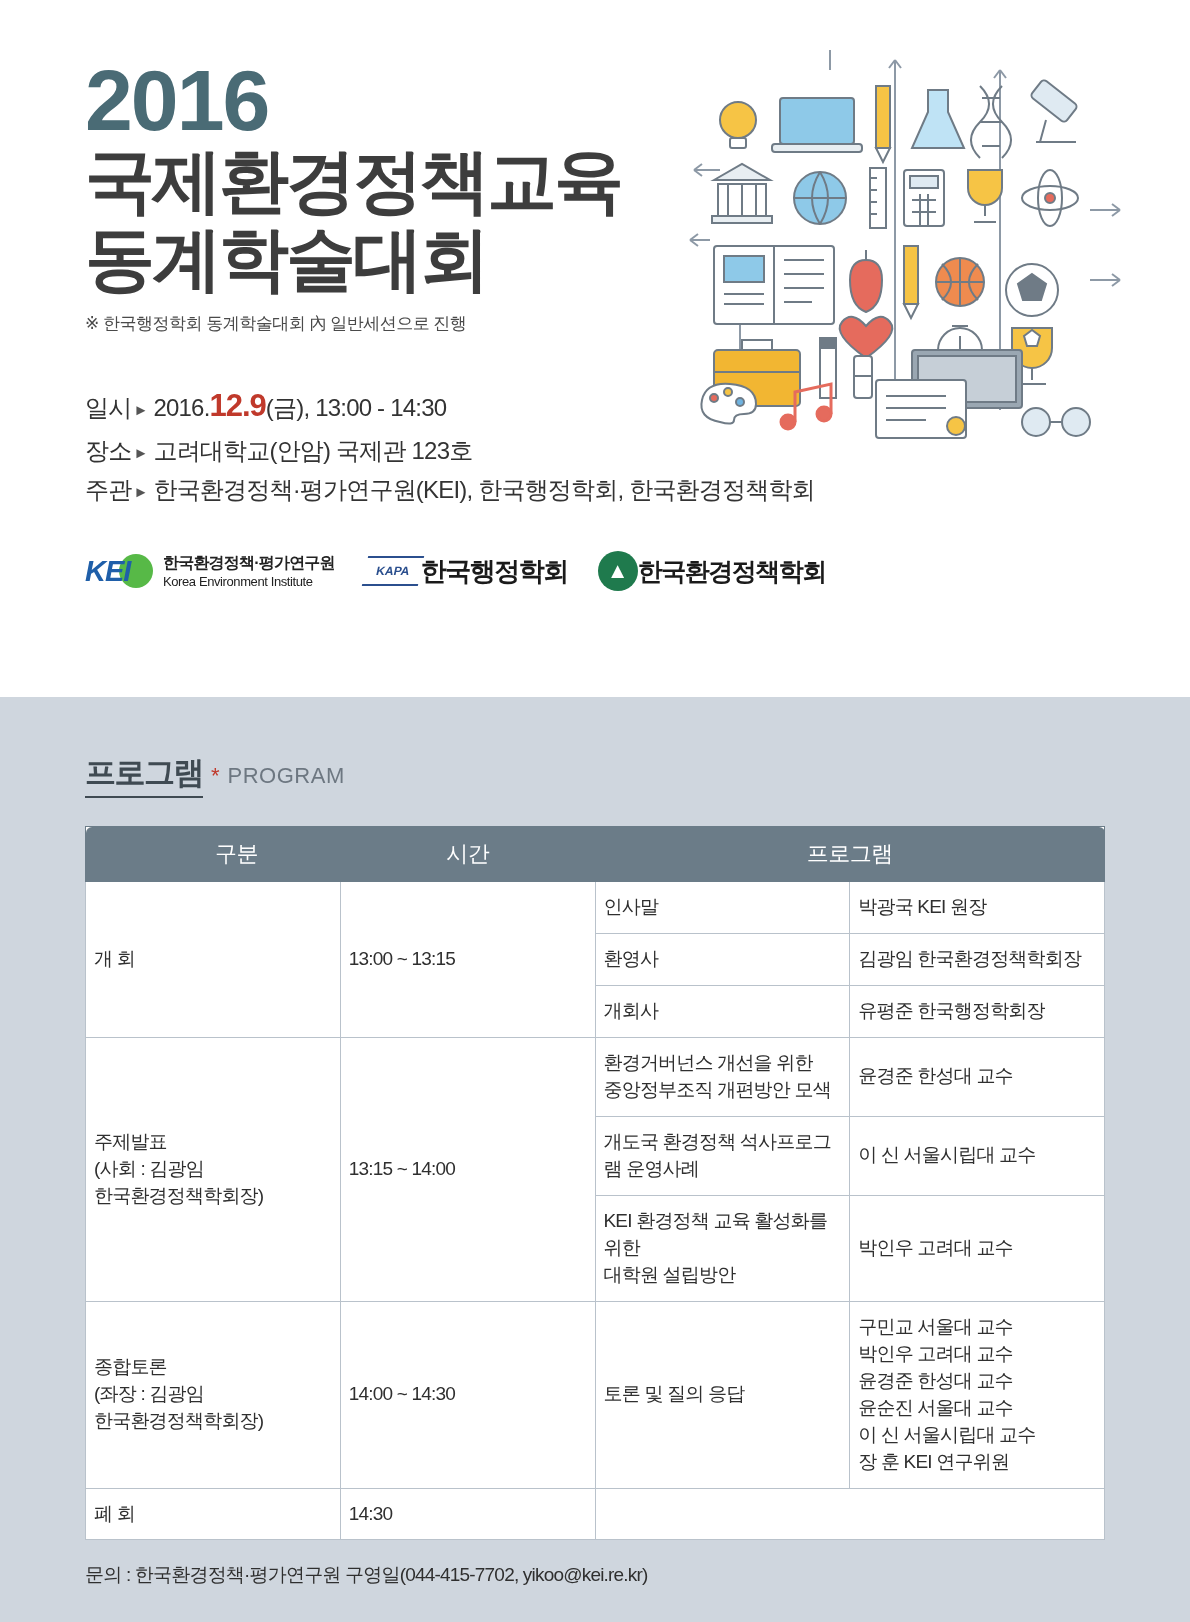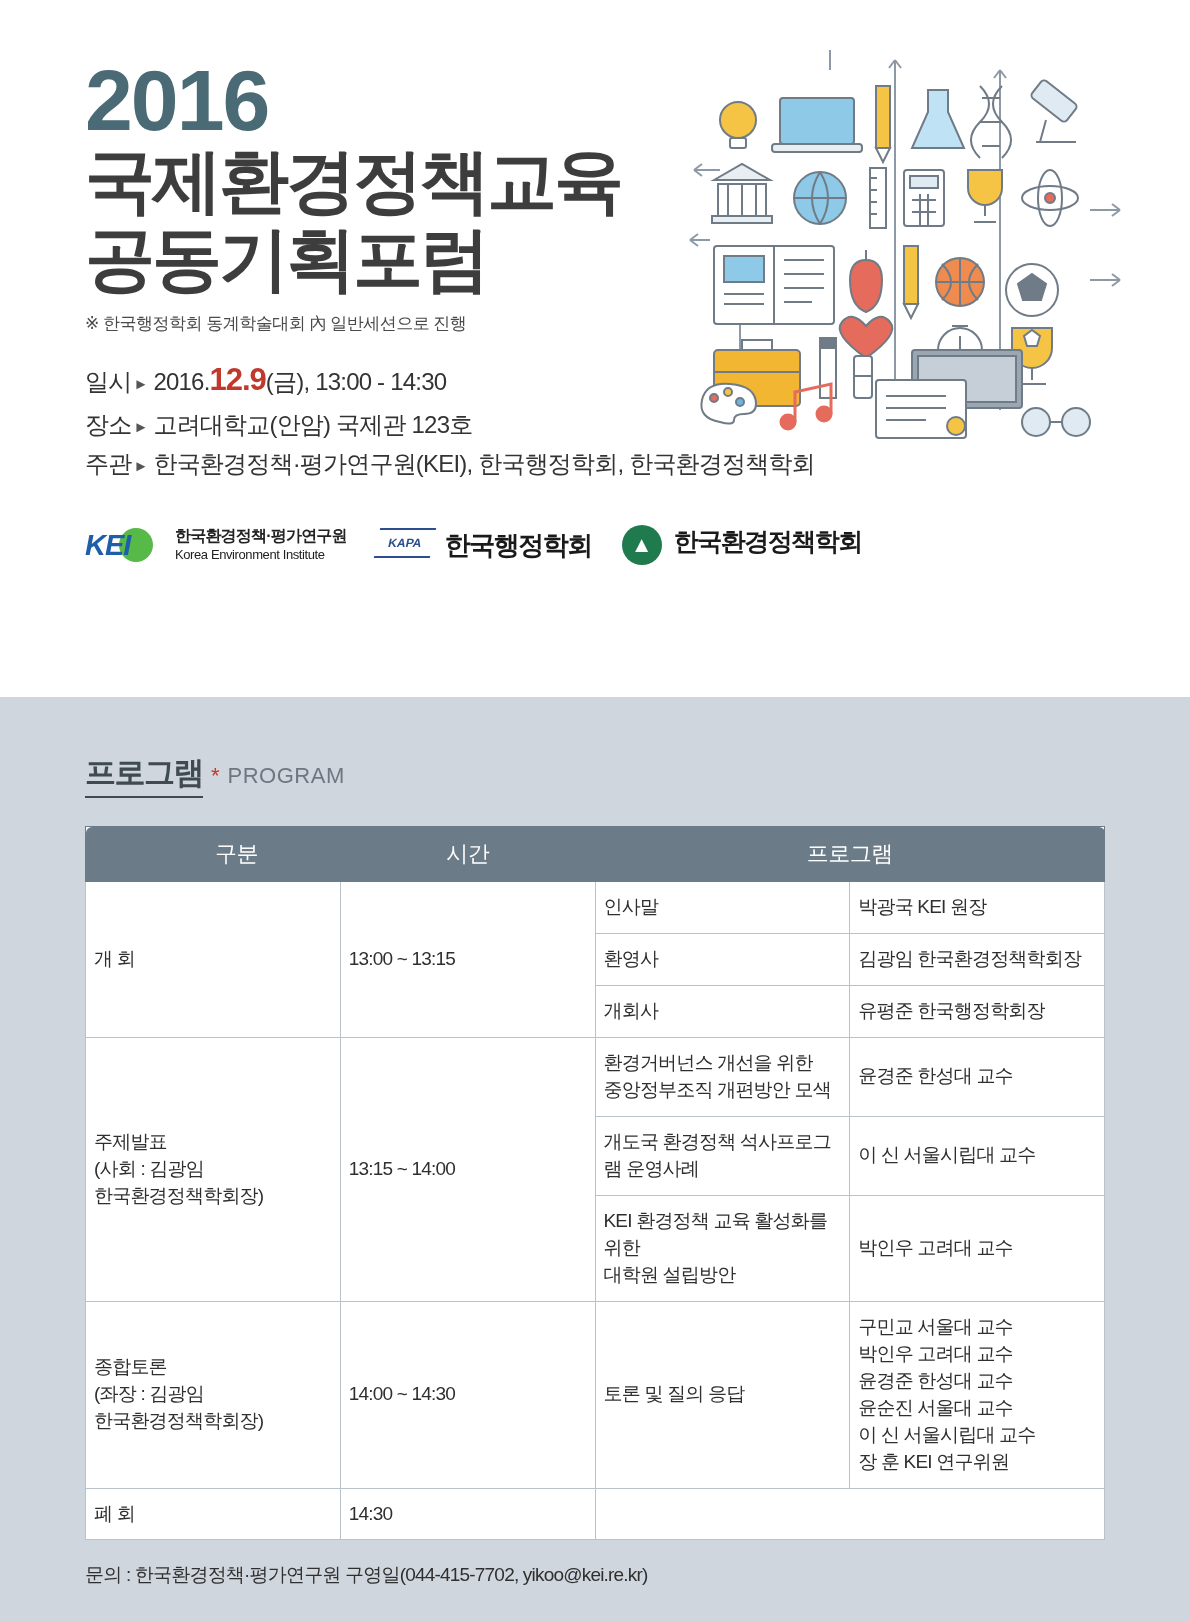--- a/index.html
+++ b/index.html
@@ -41,21 +41,21 @@
     letter-spacing: -3px;
   }
   .subnote {
     margin-top: 14px;
     font-size: 17px;
     color: #4a4a4a;
     letter-spacing: -0.5px;
   }
 
   .info-block {
-    margin-top: 20px;
+    margin-top: 46px;
     font-size: 24px;
     line-height: 1.62;
     color: #333;
     letter-spacing: -0.8px;
   }
   .info-row { white-space: nowrap; }
   .info-label { color: #333; }
   .arrow {
     display: inline-block;
     transform: translateY(-1px);
@@ -72,22 +72,22 @@
 
   
   .logos {
     margin-top: 42px;
     display: flex;
     align-items: center;
     gap: 30px;
   }
   .logo-item {
     display: flex;
-    align-items: flex-start;
-    gap: 12px;
+    align-items: center;
+    gap: 0;
   }
   .kei-mark {
     position: relative;
     width: 78px; height: 38px;
     display: flex; align-items: center;
   }
   .kei-mark .circle {
     position: absolute;
     left: 34px; top: 2px;
     width: 34px; height: 34px;
@@ -209,21 +209,21 @@
     letter-spacing: -0.8px;
   }
 </style>
 </head>
 <body>
 
 <div class="poster-head">
 
   <div class="year">2016</div>
   <div class="title-line">국제환경정책교육</div>
-  <div class="title-line">공동기획포럼</div>
+  <div class="title-line">동계학술대회</div>
   <div class="subnote">※ 한국행정학회 동계학술대회 內 일반세션으로 진행</div>
 
   <div class="info-block">
     <div class="info-row">
       <span class="info-label">일시</span><span class="arrow">►</span><span>2016.</span><span class="date-big">12.9</span><span>(금), 13:00 - 14:30</span>
     </div>
     <div class="info-row">
       <span class="info-label">장소</span><span class="arrow">►</span><span>고려대학교(안암) 국제관 123호</span>
     </div>
     <div class="info-row">

